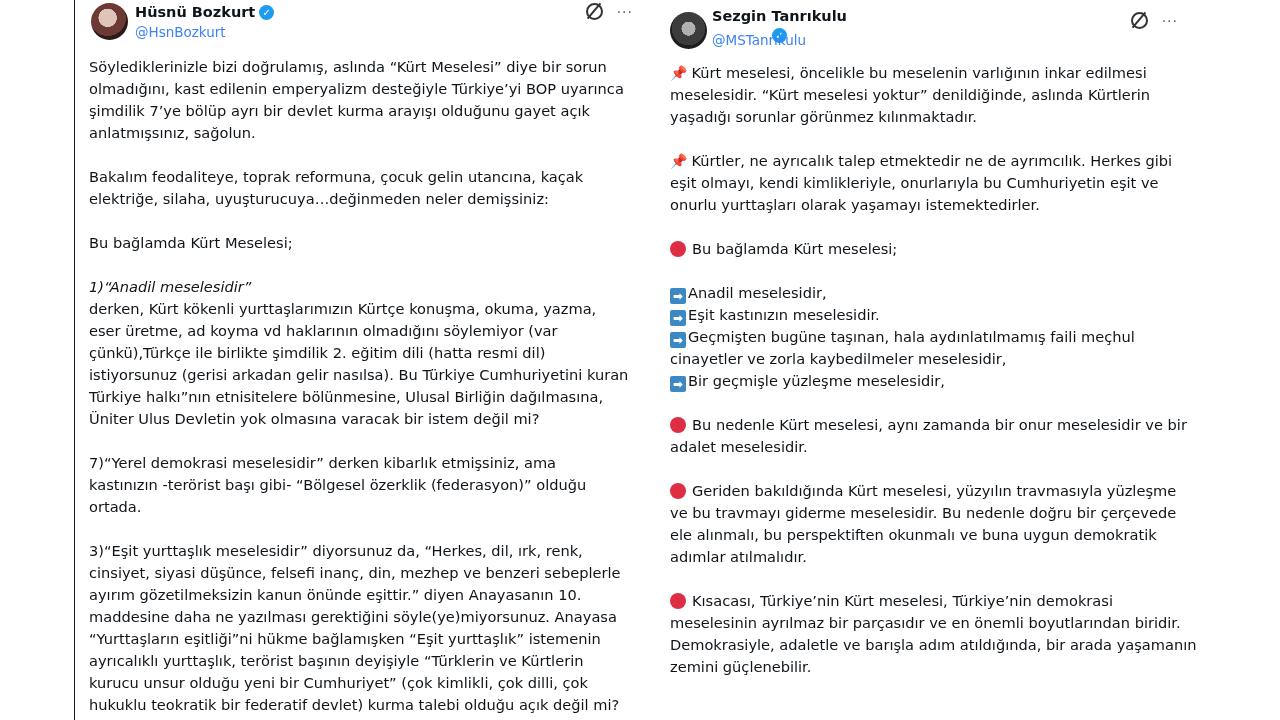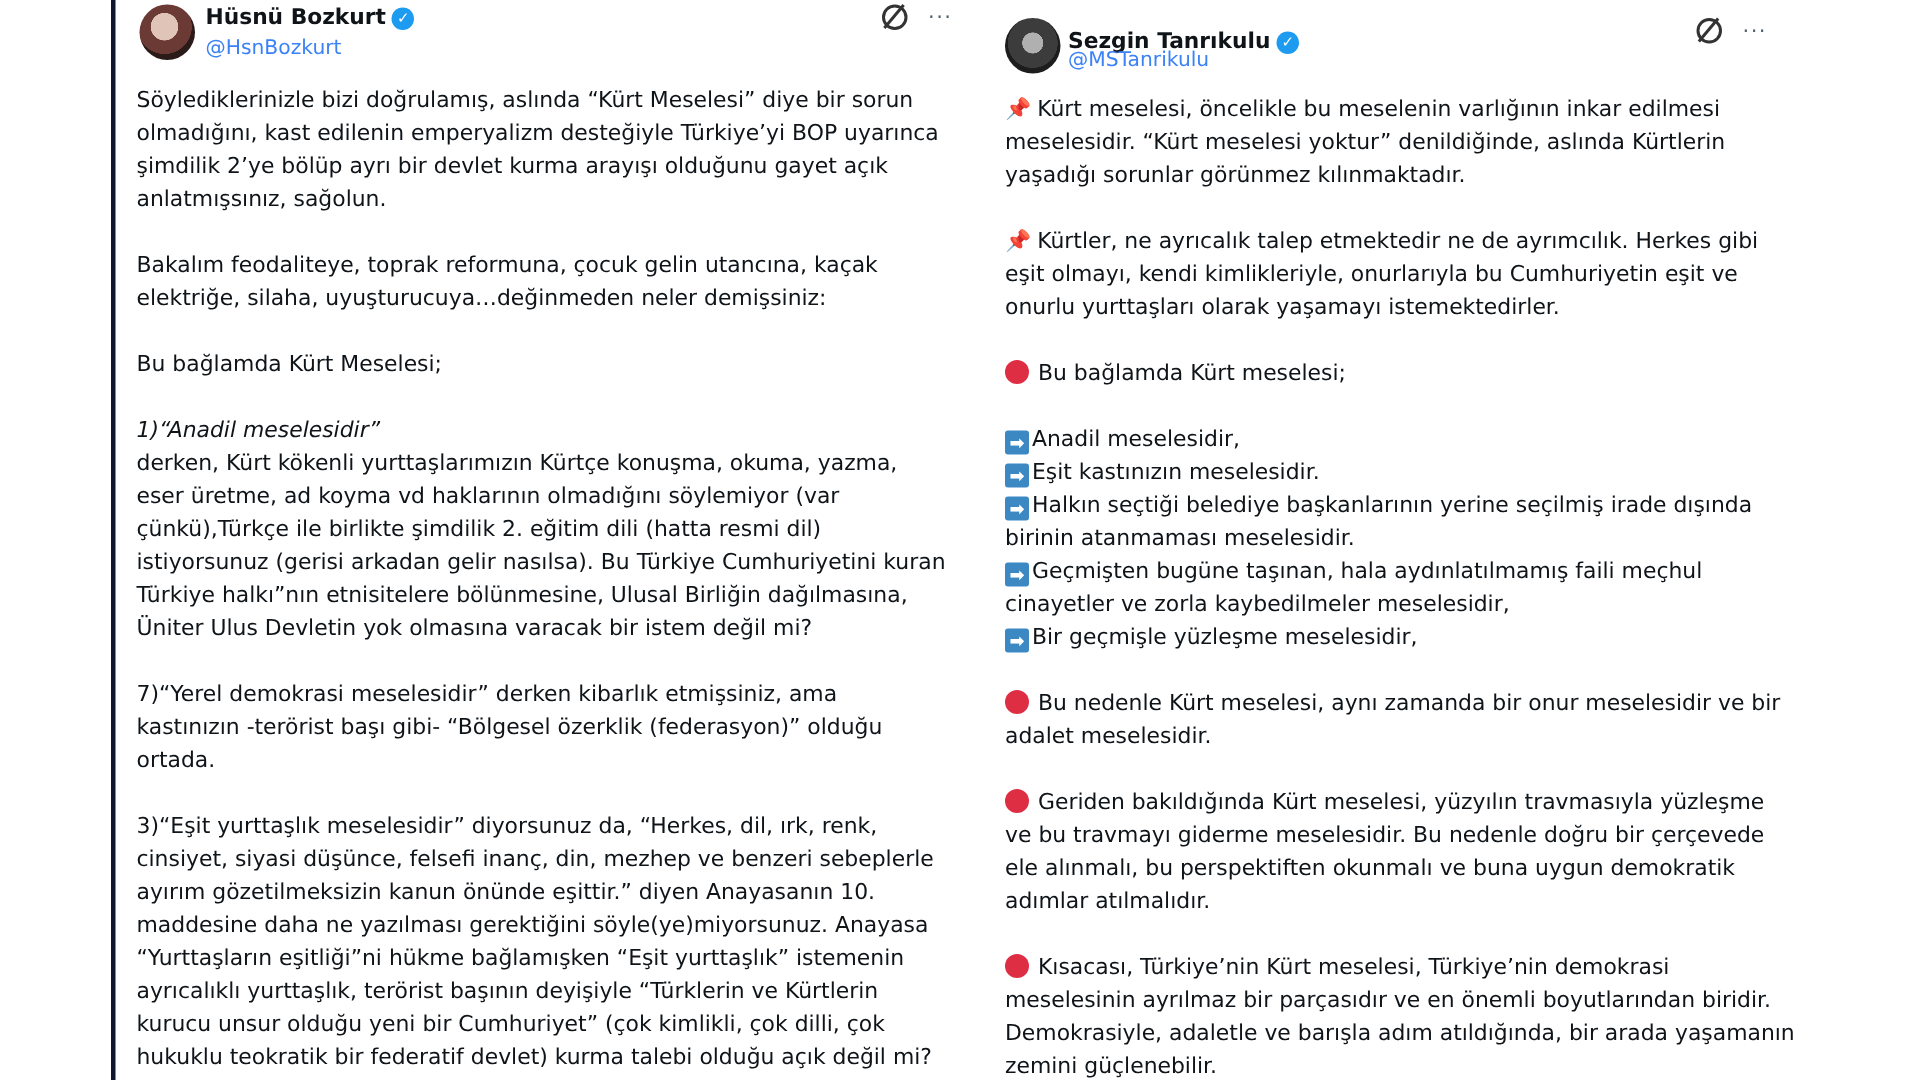--- a/index.html
+++ b/index.html
@@ -4,31 +4,31 @@
 <style>
   html, body { margin:0; padding:0; }
   body {
     width:1280px; height:720px; overflow:hidden; background:#ffffff;
     font-family:"DejaVu Sans", "Liberation Sans", sans-serif; color:#0f1419;
     position:relative;
   }
   .panel {
     position:absolute; top:0; height:720px; background:#ffffff; overflow:hidden;
   }
-  #left-panel { left:74px; width:566px; border-left:3px solid #0f172a; }
+  #left-panel { left:74px; width:566px; border-left:1px solid #0f172a; }
   #right-panel { left:652px; width:548px; }
   .tweet-header { position:relative; height:52px; }
   .avatar {
     position:absolute; left:16px; top:3px; width:37px; height:37px; border-radius:50%;
     overflow:hidden;
   }
   #left-panel .avatar { background:radial-gradient(circle at 45% 40%, #e0c4b8 0 30%, #6b3a34 31% 60%, #2a1a18 61%); }
   #right-panel .avatar { left:18px; top:12px; background:radial-gradient(circle at 50% 45%, #b0b0b0 0 25%, #3c3c3c 26% 60%, #1d1d1d 61%); }
   .name-row { position:absolute; left:60px; top:4px; display:flex; align-items:center; gap:4px; }
-  #right-panel .name-row { left:60px; top:20px; }
+  #right-panel .name-row { left:60px; top:8px;flex-direction:column; }
   .display-name { font-weight:bold; font-size:14.5px; color:#0f1419; }
   .verified {
     width:15px; height:15px; border-radius:50%; background:#1d9bf0; color:#fff;
     font-size:10px; line-height:15px; text-align:center; font-weight:bold;
   }
   .handle { position:absolute; left:60px; top:24px; font-size:13.5px; color:#3b82f6; }
   #right-panel .handle { top:32px; }
   .header-actions { position:absolute; right:8px; top:3px; display:flex; align-items:center; gap:14px; }
   #right-panel .header-actions { right:22px; top:12px; }
   .grok-icon {
@@ -67,21 +67,21 @@
       <span class="display-name">Hüsnü Bozkurt</span>
       <span class="verified">✓</span>
     </div>
     <div class="handle">@HsnBozkurt</div>
     <div class="header-actions">
       <span class="grok-icon"></span>
       <span class="more-icon">···</span>
     </div>
   </div>
   <div class="tweet-body">
-    <p class="para">Söylediklerinizle bizi doğrulamış, aslında “Kürt Meselesi” diye bir sorun olmadığını, kast edilenin emperyalizm desteğiyle Türkiye’yi BOP uyarınca şimdilik 2’ye bölüp ayrı bir devlet kurma arayışı olduğunu gayet açık anlatmışsınız, sağolun.</p>
+    <p class="para">Söylediklerinizle bizi doğrulamış, aslında “Kürt Meselesi” diye bir sorun olmadığını, kast edilenin emperyalizm desteğiyle Türkiye’yi BOP uyarınca şimdilik 7’ye bölüp ayrı bir devlet kurma arayışı olduğunu gayet açık anlatmışsınız, sağolun.</p>
     <p class="para">Bakalım feodaliteye, toprak reformuna, çocuk gelin utancına, kaçak elektriğe, silaha, uyuşturucuya…değinmeden neler demişsiniz:</p>
     <p class="para">Bu bağlamda Kürt Meselesi;</p>
     <p class="para tight">1)“Anadil meselesidir”</p>
     <p class="para">derken, Kürt kökenli yurttaşlarımızın Kürtçe konuşma, okuma, yazma, eser üretme, ad koyma vd haklarının olmadığını söylemiyor (var çünkü),Türkçe ile birlikte şimdilik 2. eğitim dili (hatta resmi dil) istiyorsunuz (gerisi arkadan gelir nasılsa). Bu Türkiye Cumhuriyetini kuran Türkiye halkı”nın etnisitelere bölünmesine, Ulusal Birliğin dağılmasına, Üniter Ulus Devletin yok olmasına varacak bir istem değil mi?</p>
     <p class="para">7)“Yerel demokrasi meselesidir” derken kibarlık etmişsiniz, ama kastınızın -terörist başı gibi- “Bölgesel özerklik (federasyon)” olduğu ortada.</p>
     <p class="para">3)“Eşit yurttaşlık meselesidir” diyorsunuz da, “Herkes, dil, ırk, renk, cinsiyet, siyasi düşünce, felsefi inanç, din, mezhep ve benzeri sebeplerle ayırım gözetilmeksizin kanun önünde eşittir.” diyen Anayasanın 10. maddesine daha ne yazılması gerektiğini söyle(ye)miyorsunuz. Anayasa “Yurttaşların eşitliği”ni hükme bağlamışken “Eşit yurttaşlık” istemenin ayrıcalıklı yurttaşlık, terörist başının deyişiyle “Türklerin ve Kürtlerin kurucu unsur olduğu yeni bir Cumhuriyet” (çok kimlikli, çok dilli, çok hukuklu teokratik bir federatif devlet) kurma talebi olduğu açık değil mi?</p>
   </div>
 </div>
 
 <div class="panel" id="right-panel">
@@ -104,21 +104,20 @@
     </p>
     <p class="para">
       <span class="pin-icon">📌</span><span>Kürtler, ne ayrıcalık talep etmektedir ne de ayrımcılık. Herkes gibi eşit olmayı, kendi kimlikleriyle, onurlarıyla bu Cumhuriyetin eşit ve onurlu yurttaşları olarak yaşamayı istemektedirler.</span>
     </p>
     <p class="para">
       <span class="red-dot"></span><span>Bu bağlamda Kürt meselesi;</span>
     </p>
     <div class="para">
       <span class="line"><span class="arrow-box">➡</span><span>Anadil meselesidir,</span></span>
       <span class="line"><span class="arrow-box">➡</span><span>Eşit kastınızın meselesidir.</span></span>
-      <span class="line"><span class="arrow-box">➡</span><span>Halkın seçtiği belediye başkanlarının yerine seçilmiş irade dışında birinin atanmaması meselesidir.</span></span>
       <span class="line"><span class="arrow-box">➡</span><span>Geçmişten bugüne taşınan, hala aydınlatılmamış faili meçhul cinayetler ve zorla kaybedilmeler meselesidir,</span></span>
       <span class="line"><span class="arrow-box">➡</span><span>Bir geçmişle yüzleşme meselesidir,</span></span>
     </div>
     <p class="para">
       <span class="red-dot"></span><span>Bu nedenle Kürt meselesi, aynı zamanda bir onur meselesidir ve bir adalet meselesidir.</span>
     </p>
     <p class="para">
       <span class="red-dot"></span><span>Geriden bakıldığında Kürt meselesi, yüzyılın travmasıyla yüzleşme ve bu travmayı giderme meselesidir. Bu nedenle doğru bir çerçevede ele alınmalı, bu perspektiften okunmalı ve buna uygun demokratik adımlar atılmalıdır.</span>
     </p>
     <p class="para">

